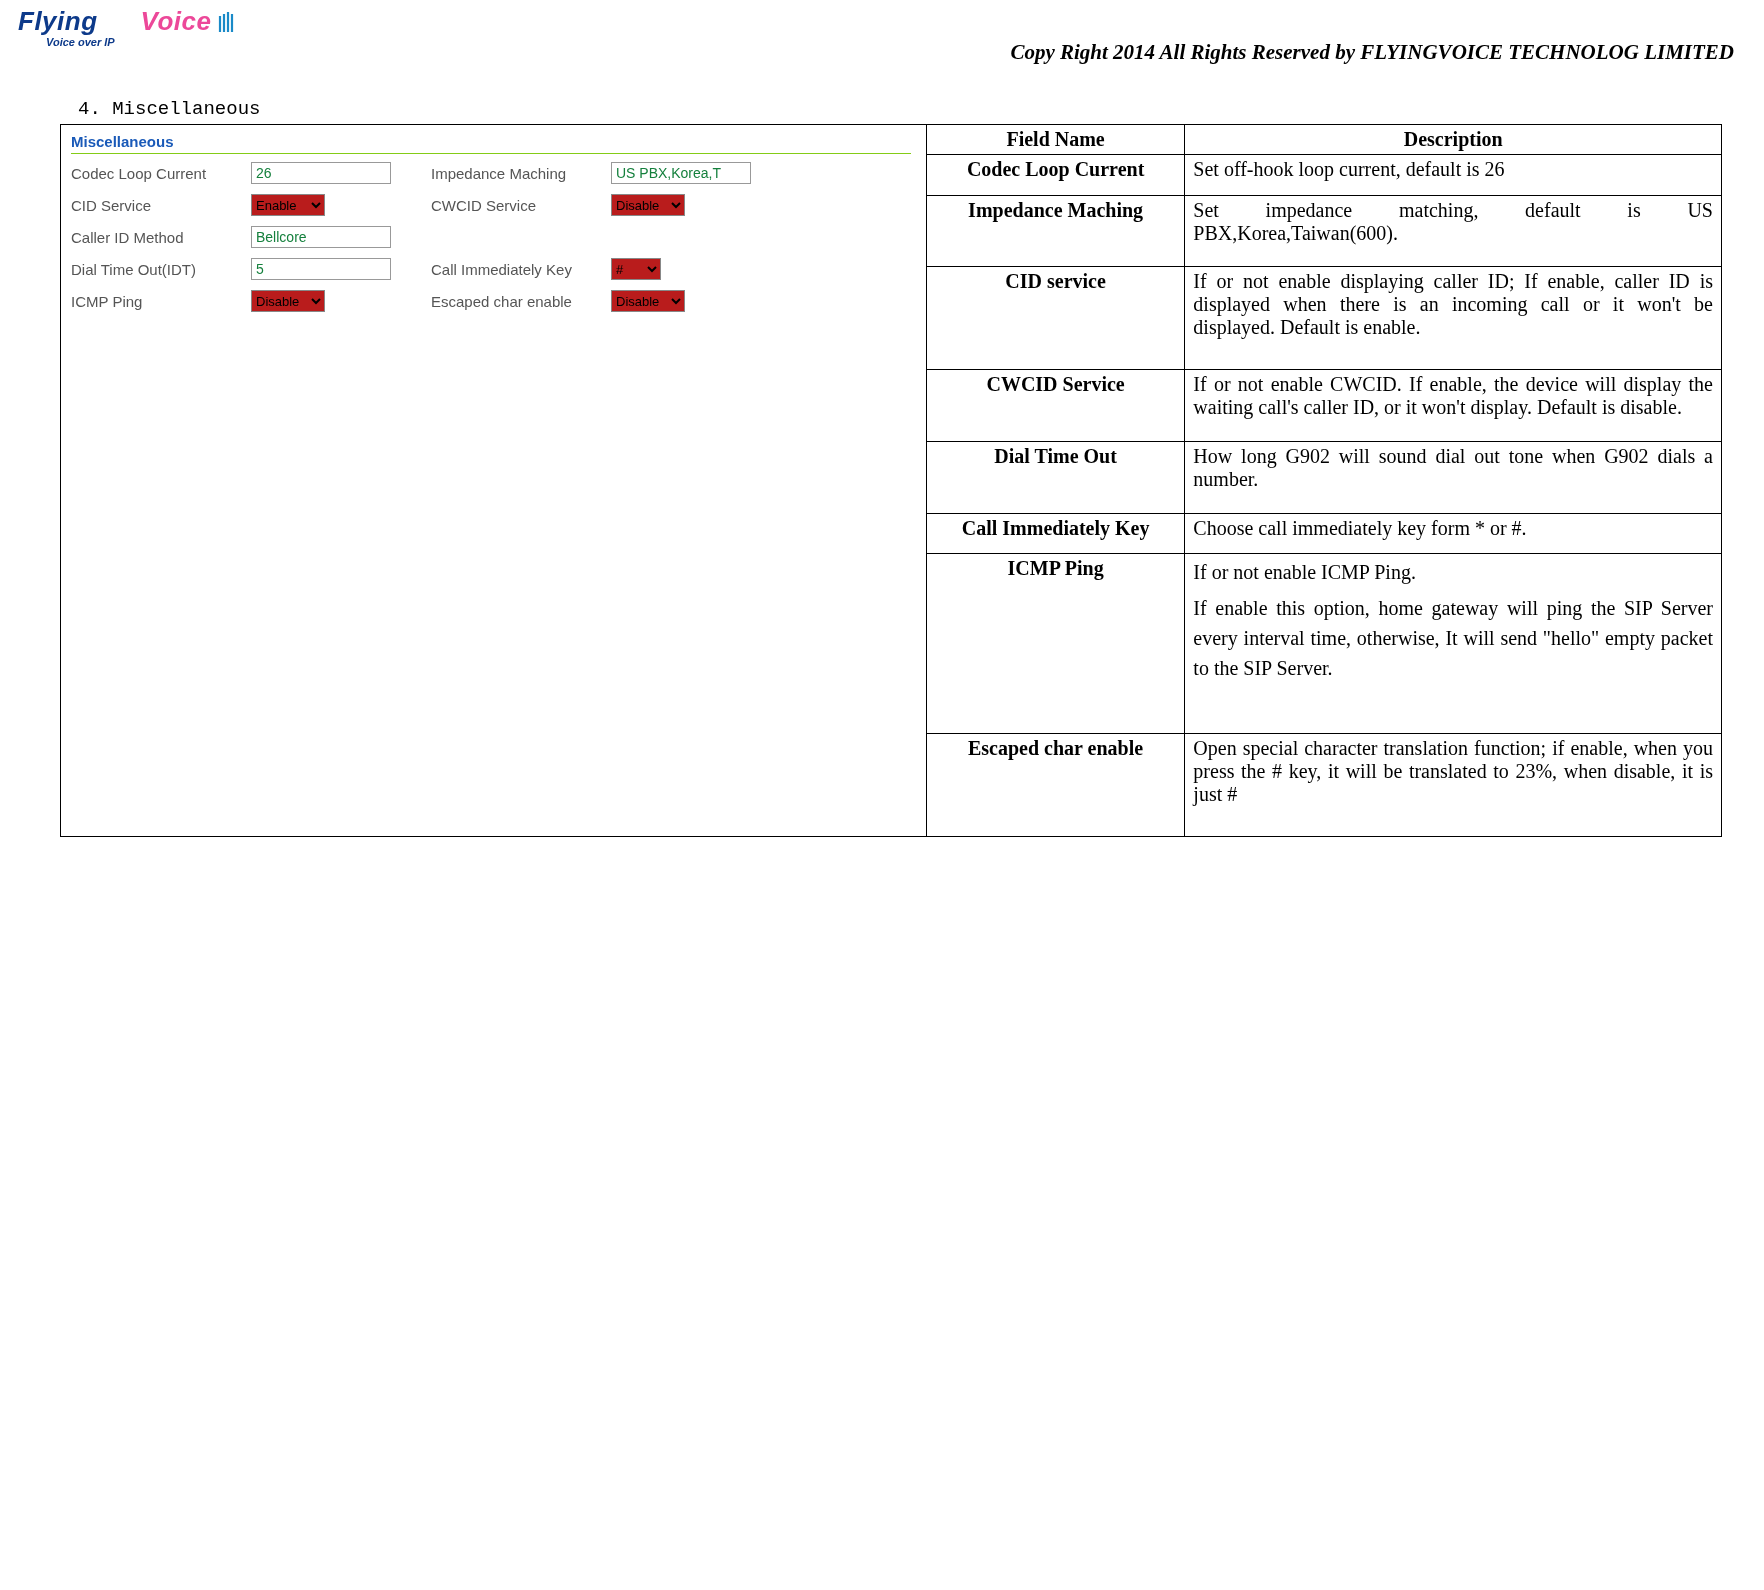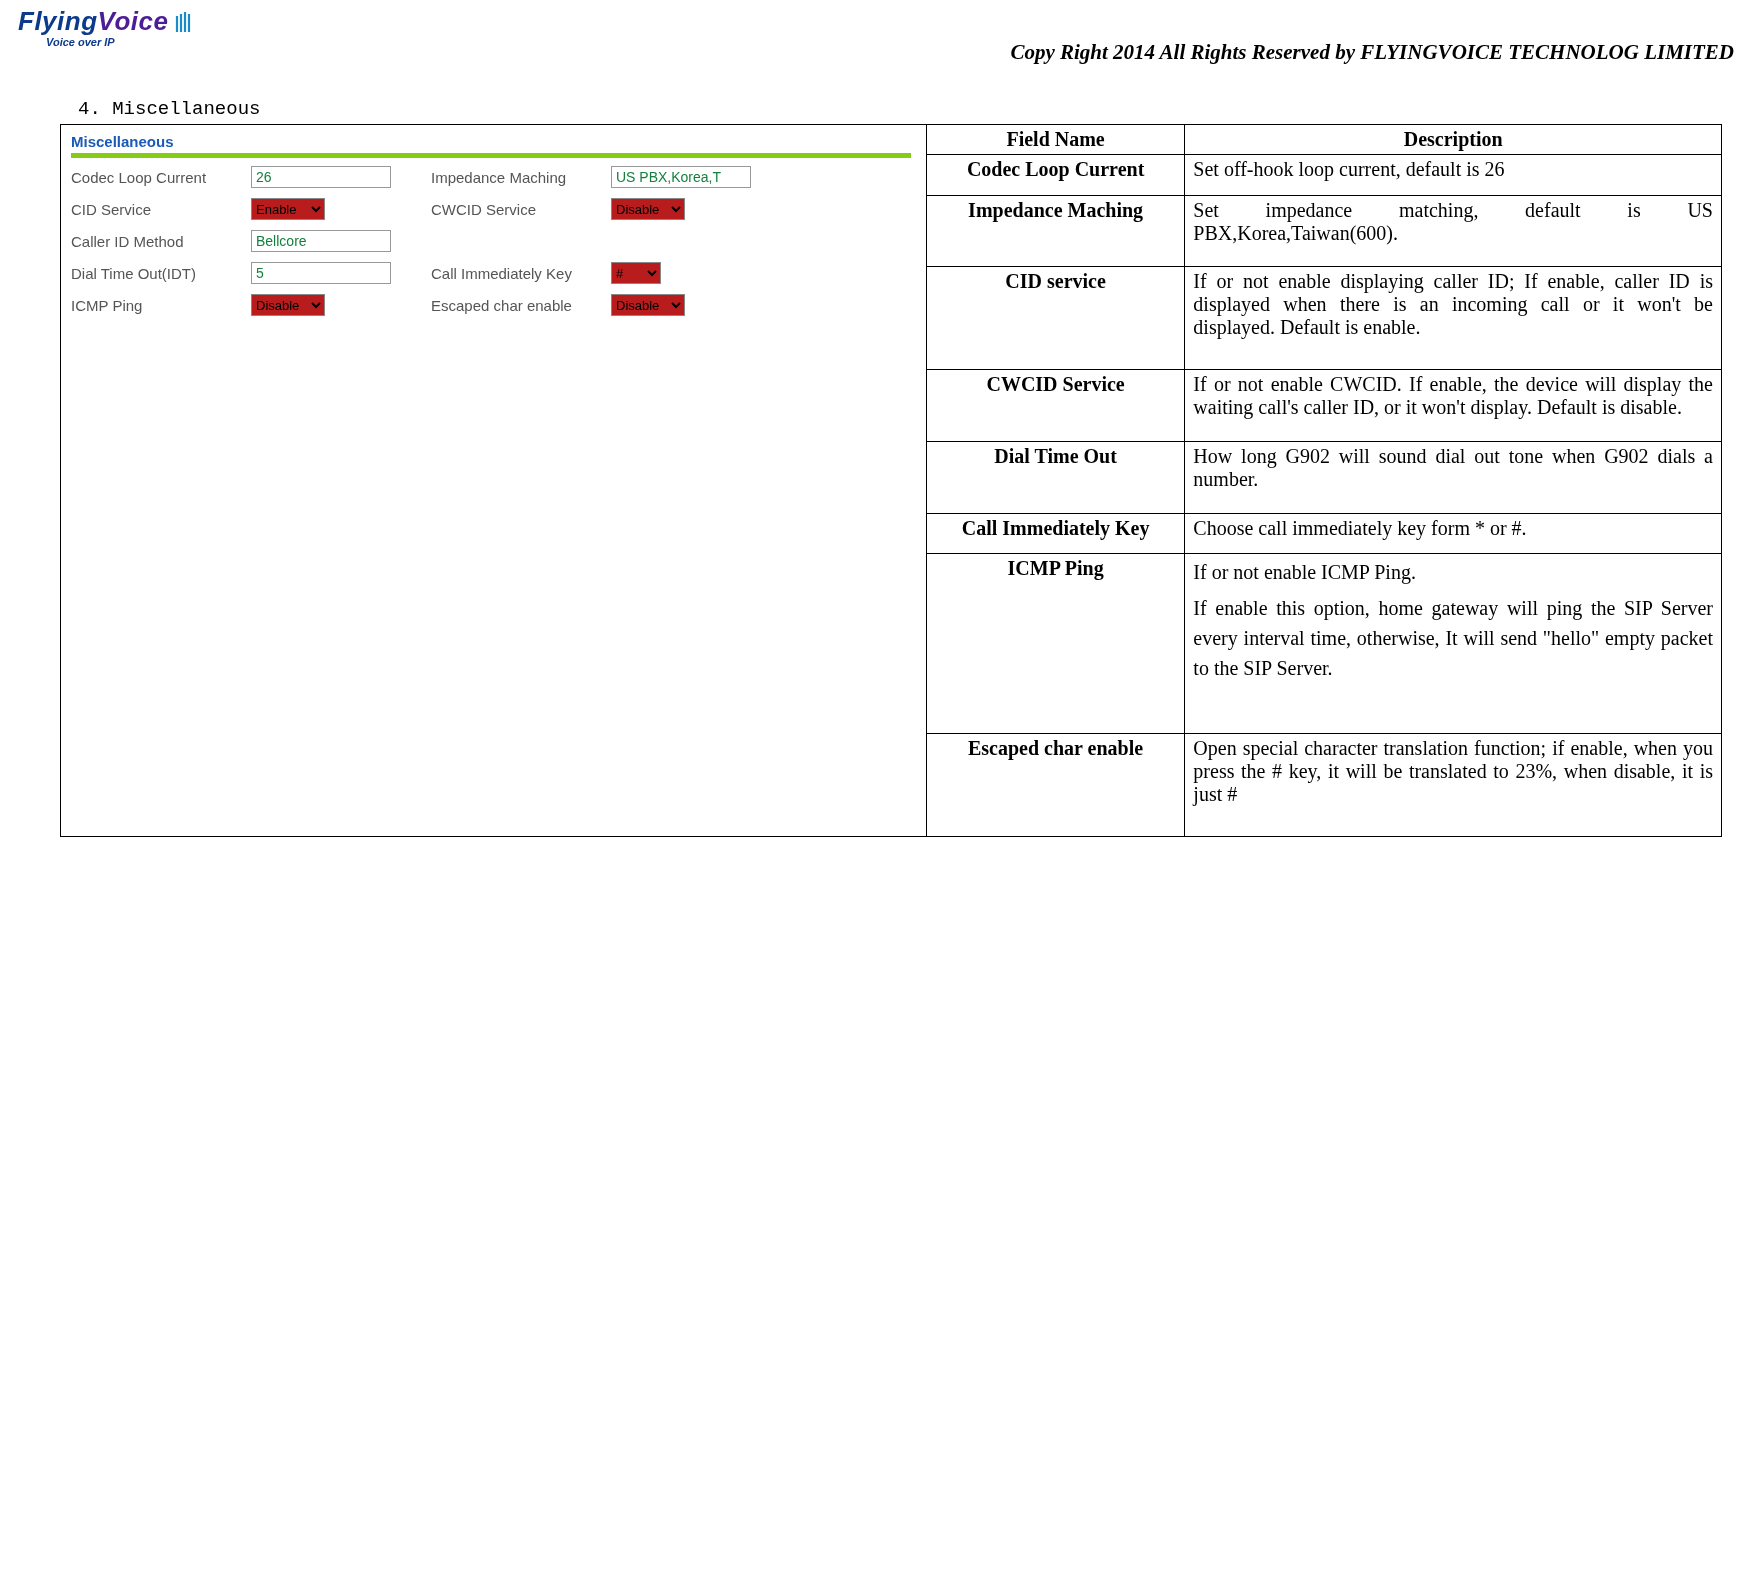--- a/index.html
+++ b/index.html
@@ -22,21 +22,22 @@
     font-family: Arial, sans-serif;
   }
   .logo .fly {
     font-size: 26px;
     font-weight: bold;
     font-style: italic;
     color: #0d3a8a;
     letter-spacing: 0.5px;
   }
   .logo .fly .oice {
-    color: #4c1d95;
+    color: #ec4899;
+    margin-left: 43px;
   }
   .logo-wave {
     display: inline-block;
     vertical-align: middle;
     margin-left: 2px;
   }
   .logo .sub {
     font-size: 11px;
     color: #0d3a8a;
     font-style: italic;
@@ -74,21 +75,21 @@
     height: 713px;
     padding: 8px 10px 10px 10px;
     font-family: Tahoma, Arial, sans-serif;
     font-size: 15px;
     color: #555;
   }
   .sc-title {
     color: #1a5ab8;
     font-weight: bold;
     font-size: 15px;
-    border-bottom: 5px solid #84cc16;
+    border-bottom: 1px solid #84cc16;
     padding-bottom: 3px;
     margin-bottom: 8px;
     width: 840px;
   }
   .sc-grid {
     display: grid;
     grid-template-columns: 180px 180px 180px 180px;
     row-gap: 10px;
     align-items: center;
   }

